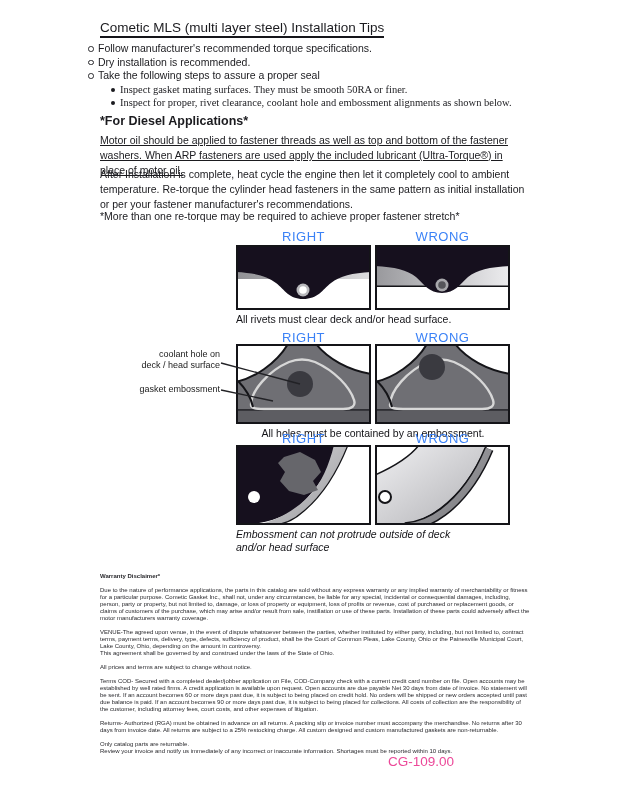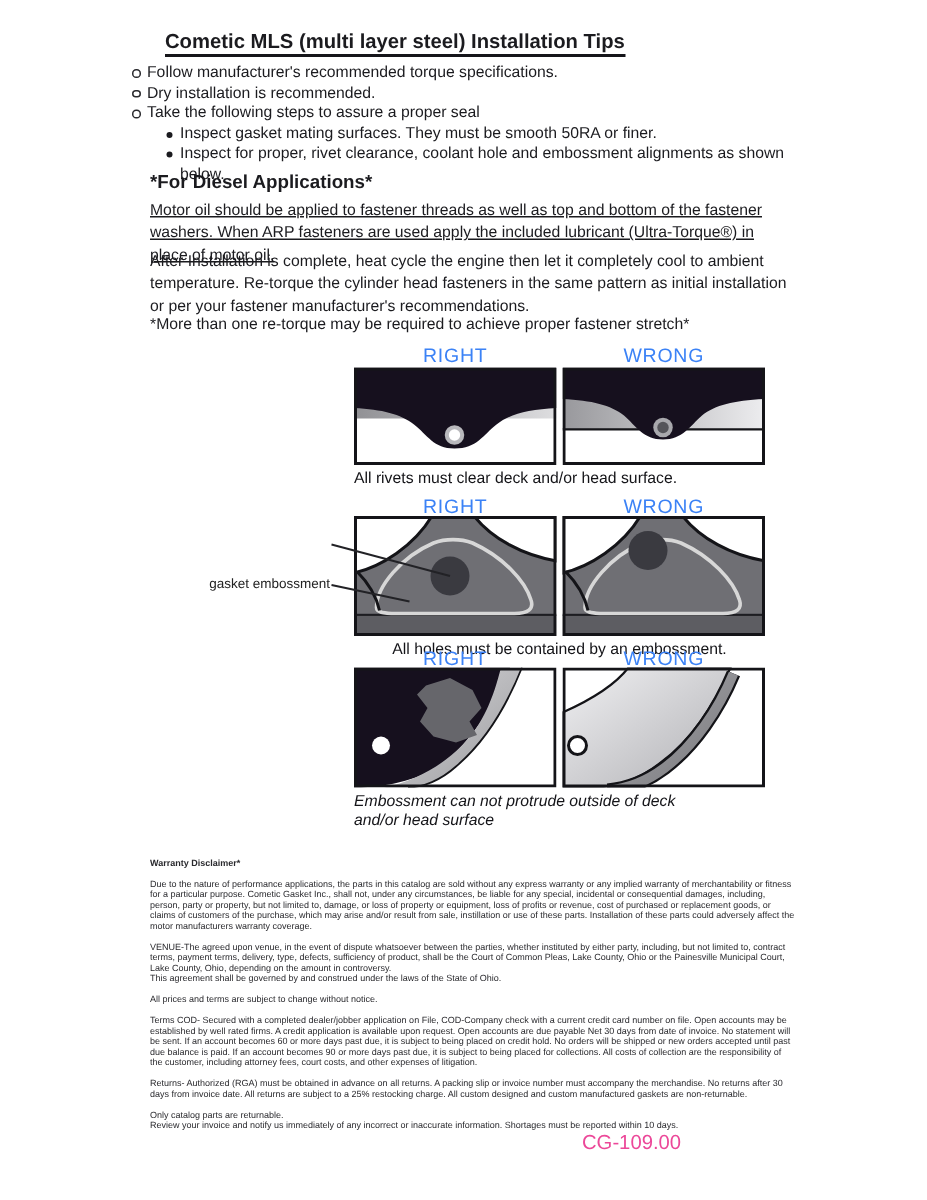--- a/index.html
+++ b/index.html
@@ -1,28 +1,28 @@
 <!DOCTYPE html>
 <html><head>
 <meta charset="utf-8">
 <style>
   html,body{margin:0;padding:0;background:#fff;}
   #page{position:relative;width:618px;height:800px;background:#ffffff;
         font-family:"Liberation Sans", sans-serif;color:#1b1b1f;overflow:hidden;}
   .abs{position:absolute;}
 
   
-  #title{left:110px;top:20px;font-size:13.5px;font-weight:bold;text-align:center;}
+  #title{left:100px;top:20px;font-size:13.5px;font-weight:normal;text-align:center;}
   #title span{display:inline-block;border-bottom:2px solid #15151a;padding-bottom:1px;}
 
   
   #bullets{left:88px;top:42px;width:440px;font-size:10.5px;line-height:13.5px;}
   .b-row{position:relative;padding-left:10px;}
   .b-marker{position:absolute;left:0;top:4px;width:3.5px;height:3.5px;border:1px solid #2a2a2e;border-radius:50%;}
-  .sb-row{position:relative;padding-left:32px;}
+  .sb-row{position:relative;padding-left:32px;font-family:Liberation Serif, serif;}
   .sb-marker{position:absolute;left:23px;top:5px;width:4px;height:4px;background:#1b1b1f;border-radius:50%;}
 
   
   #diesel-heading{left:100px;top:114px;font-size:12.5px;font-weight:bold;text-align:right;}
   .para{left:100px;width:430px;font-size:10.5px;line-height:15px;}
   #para1{top:133px;text-decoration:underline;}
   #para2{top:167px;}
   #note{top:209px;}
 
   
@@ -153,20 +153,24 @@
       <circle cx="57" cy="23" r="13" fill="#3a3a40"></circle>
       <rect x="1" y="1" width="133" height="78" fill="none" stroke="#141418" stroke-width="2"></rect>
     </svg>
   </div>
 
   <div class="abs" id="row2-annot">
     <svg id="annot-lines" width="410" height="80">
       <line x1="121" y1="19" x2="200" y2="40" stroke="#222226" stroke-width="1.3"></line>
       <line x1="121" y1="46" x2="173" y2="57" stroke="#222226" stroke-width="1.3"></line>
     </svg>
+    <div class="annot-label" id="annot1">
+      <div>coolant hole on</div>
+      <div>deck / head surface</div>
+    </div>
     <div class="annot-label" id="annot2">gasket embossment</div>
   </div>
 
   <div class="abs dcaption" style="left:236px;top:427px;width:274px;text-align:center;">All holes must be contained by an embossment.</div>
 
   <div class="abs dlabel img-left" style="top:431px;">RIGHT</div>
   <div class="abs dlabel img-right" style="top:431px;">WRONG</div>
 
   <div class="abs img-left" style="top:445px;">
     <svg width="135" height="80" viewBox="0 0 135 80">

